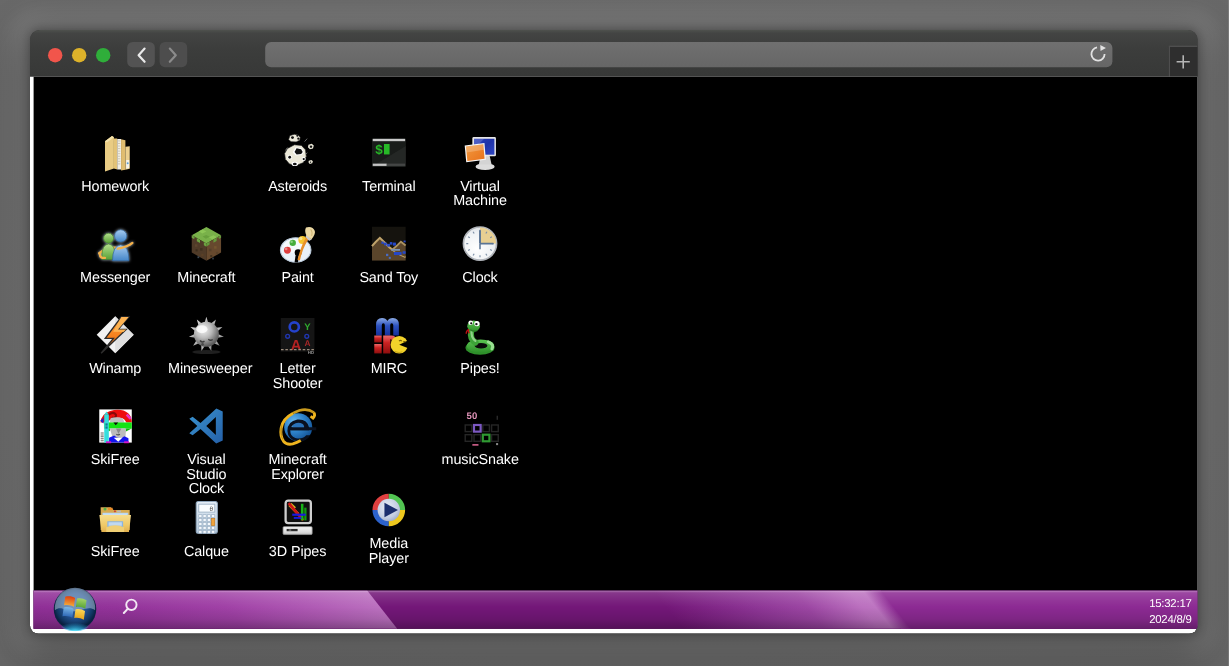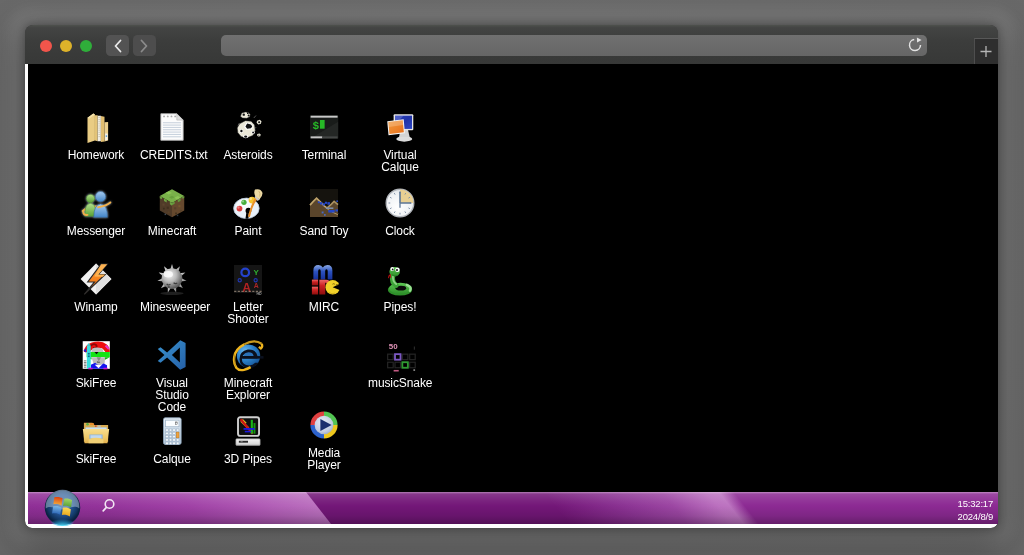--- a/index.html
+++ b/index.html
@@ -74,38 +74,20 @@
             <path d="M15 5 h2.6 v24.4 l-2.6 -0.8 Z" fill="#e3c377"></path>
             <path d="M17.6 5.4 h3 v24 h-3 Z" fill="#f2efe6"></path>
             <path d="M18.2 7 h1.8 M18.2 9 h1.8 M18.2 11 h1.8 M18.2 13 h1.8 M18.2 15 h1.8 M18.2 17 h1.8 M18.2 19 h1.8 M18.2 21 h1.8 M18.2 23 h1.8 M18.2 25 h1.8" stroke="#c9c2ac" stroke-width="0.7"></path>
             <path d="M20.6 5.6 l3.4 0.8 v23.2 l-3.4 0.6 Z" fill="#e0bd70"></path>
             <path d="M24 11.6 l3.4 -0.4 v17.6 l-3.4 0.8 Z" fill="#ecd08f"></path>
             <path d="M24.6 22 h2.4 v6.2 l-2.4 0.6 Z" fill="#f5f2ea"></path>
             <circle cx="25.8" cy="24.5" r="0.8" fill="#5aa0d8"></circle>
           </svg>
           <div class="lbl">Homework</div>
         </div>
-      <div class="cell" style="left:106px;top:46px">
-          <svg viewBox="0 0 32 32">
-            <path d="M5.5 3.5 H20.5 L26.5 9.5 V28.5 H5.5 Z" fill="#fcfcfc" stroke="#b5b5b5" stroke-width="0.8"></path>
-            <path d="M20.5 3.5 L26.5 9.5 H20.5 Z" fill="#dcdcdc" stroke="#b5b5b5" stroke-width="0.6"></path>
-            <path d="M7.5 12 H24.5" stroke="#bcc8d6" stroke-width="0.8"></path>
-            <path d="M7.5 14.2 H24.5" stroke="#bcc8d6" stroke-width="0.8"></path>
-            <path d="M7.5 16.4 H24.5" stroke="#bcc8d6" stroke-width="0.8"></path>
-            <path d="M7.5 18.6 H24.5" stroke="#bcc8d6" stroke-width="0.8"></path>
-            <path d="M7.5 20.8 H24.5" stroke="#bcc8d6" stroke-width="0.8"></path>
-            <path d="M7.5 23 H24.5" stroke="#bcc8d6" stroke-width="0.8"></path>
-            <path d="M7.5 25.2 H24.5" stroke="#bcc8d6" stroke-width="0.8"></path>
-            <circle cx="8.5" cy="6" r="0.9" fill="#a9a9a9"></circle>
-            <circle cx="12" cy="6" r="0.9" fill="#a9a9a9"></circle>
-            <circle cx="15.5" cy="6" r="0.9" fill="#a9a9a9"></circle>
-            <circle cx="19" cy="6" r="0.9" fill="#a9a9a9"></circle>
-          </svg>
-          <div class="lbl">CREDITS.txt</div>
-        </div>
       <div class="cell" style="left:182px;top:46px">
           <svg viewBox="0 0 32 32">
             <path d="M10 2.8 l3.5 -1 3 0.6 1.6 1.8 -0.4 2.2 -2.8 1.4 -4 -0.2 -2 -1.6 Z" fill="#ece9da" stroke="#1a1a1a" stroke-width="0.5"></path>
             <circle cx="12" cy="4.4" r="1.1" fill="#111"></circle>
             <circle cx="15.8" cy="3" r="0.8" fill="#111"></circle>
             <circle cx="16.6" cy="5.2" r="0.9" fill="#111"></circle>
             <path d="M8 13 l5.5 -3 5.5 0.5 3.2 3.5 0.6 5 -2.2 5 -5.5 2.2 -5.5 -1.1 -3.2 -3.8 -0.6 -4.4 Z" fill="#ebe8d8" stroke="#181818" stroke-width="0.5"></path>
             <path d="M14.5 12 l4.8 1 1.7 2.8 -1.7 2.2 -4.8 0.5 -2.2 -2.7 Z" fill="#fff"></path>
             <path d="M15.2 12.8 l3.6 0.8 1.2 2 -1.2 1.6 -3.6 0.4 -1.6 -2 Z" fill="#111"></path>
             <circle cx="9.8" cy="19.8" r="1.8" fill="#fff"></circle>
@@ -149,21 +131,21 @@
             </defs>
             <ellipse cx="20" cy="27.2" rx="7.5" ry="2.6" fill="#dcdcdc"></ellipse>
             <path d="M16.5 18.5 h7 l1.6 7 h-10 Z" fill="#d4d4d4"></path>
             <rect x="10" y="4" width="18.5" height="15" rx="1" fill="#e6e6e6"></rect>
             <rect x="11.3" y="5.3" width="16" height="12.5" fill="url(#vmb)"></rect>
             <path d="M11.3 5.3 l8 0 -8 8 Z" fill="rgba(255,255,255,0.18)"></path>
             <path d="M4 10.5 L19.5 8.6 L20.6 21.8 L5.2 23.8 Z" fill="#f5f5f5"></path>
             <path d="M5 11.4 L18.6 9.7 L19.6 20.9 L6.1 22.7 Z" fill="url(#vmo)"></path>
             <path d="M5 11.4 L18.6 9.7 L19 14 L5.5 16 Z" fill="rgba(255,255,255,0.22)"></path>
           </svg>
-          <div class="lbl">Virtual Calque</div>
+          <div class="lbl">Virtual Machine</div>
         </div>
       <div class="cell" style="left:106px;top:122px">
           <svg viewBox="0 0 32 32">
             <polygon points="16,3 27.5,9.5 16,16 4.5,9.5" fill="#79b14a"></polygon>
             <polygon points="10,6.4 13,4.9 16,6.5 12.8,8.1" fill="#8cc656"></polygon>
             <polygon points="18,11 21.5,9.4 24.3,11 20.8,12.7" fill="#8cc656"></polygon>
             <polygon points="13,10.5 16,9.2 18.6,10.6 15.6,12.1" fill="#68a03d"></polygon>
             <polygon points="4.5,9.5 16,16 16,29.5 4.5,23" fill="#503b28"></polygon>
             <polygon points="27.5,9.5 16,16 16,29.5 27.5,23" fill="#66492e"></polygon>
             <path d="M4.5 9.5 L16 16 V18.5 L14 17.2 V14.6 L11 13.2 V15.5 L8.5 14.2 V11.8 L6.5 11 V12.5 L4.5 11.5 Z" fill="#6da242"></path>
@@ -418,21 +400,21 @@
       <div class="cell" style="left:106px;top:274px">
           <svg viewBox="0 0 32 32">
             <defs>
               <linearGradient id="vsc" x1="0" y1="0" x2="1" y2="1">
                 <stop offset="0%" stop-color="#3a94d0"></stop>
                 <stop offset="100%" stop-color="#2560a8"></stop>
               </linearGradient>
             </defs>
             <path d="M23.8 2.2 L28.8 4.6 V27.4 L23.7 29.8 L11.4 18.4 L5.2 23.3 L2.6 21.7 L8.9 16 L2.6 10.3 L5.2 8.7 L11.4 13.6 Z M23.4 9 L15.9 16 L23.4 23 Z" fill="url(#vsc)" fill-rule="evenodd"></path>
           </svg>
-          <div class="lbl">Visual Studio Code</div>
+          <div class="lbl">Visual Studio Clock</div>
         </div>
       <div class="cell" style="left:182px;top:274px">
           <svg viewBox="0 0 32 32">
             <defs>
               <radialGradient id="ieb" cx="35%" cy="30%" r="80%">
                 <stop offset="0%" stop-color="#6cbcf2"></stop>
                 <stop offset="45%" stop-color="#2f84cc"></stop>
                 <stop offset="100%" stop-color="#0f4a8c"></stop>
               </radialGradient>
             </defs>

